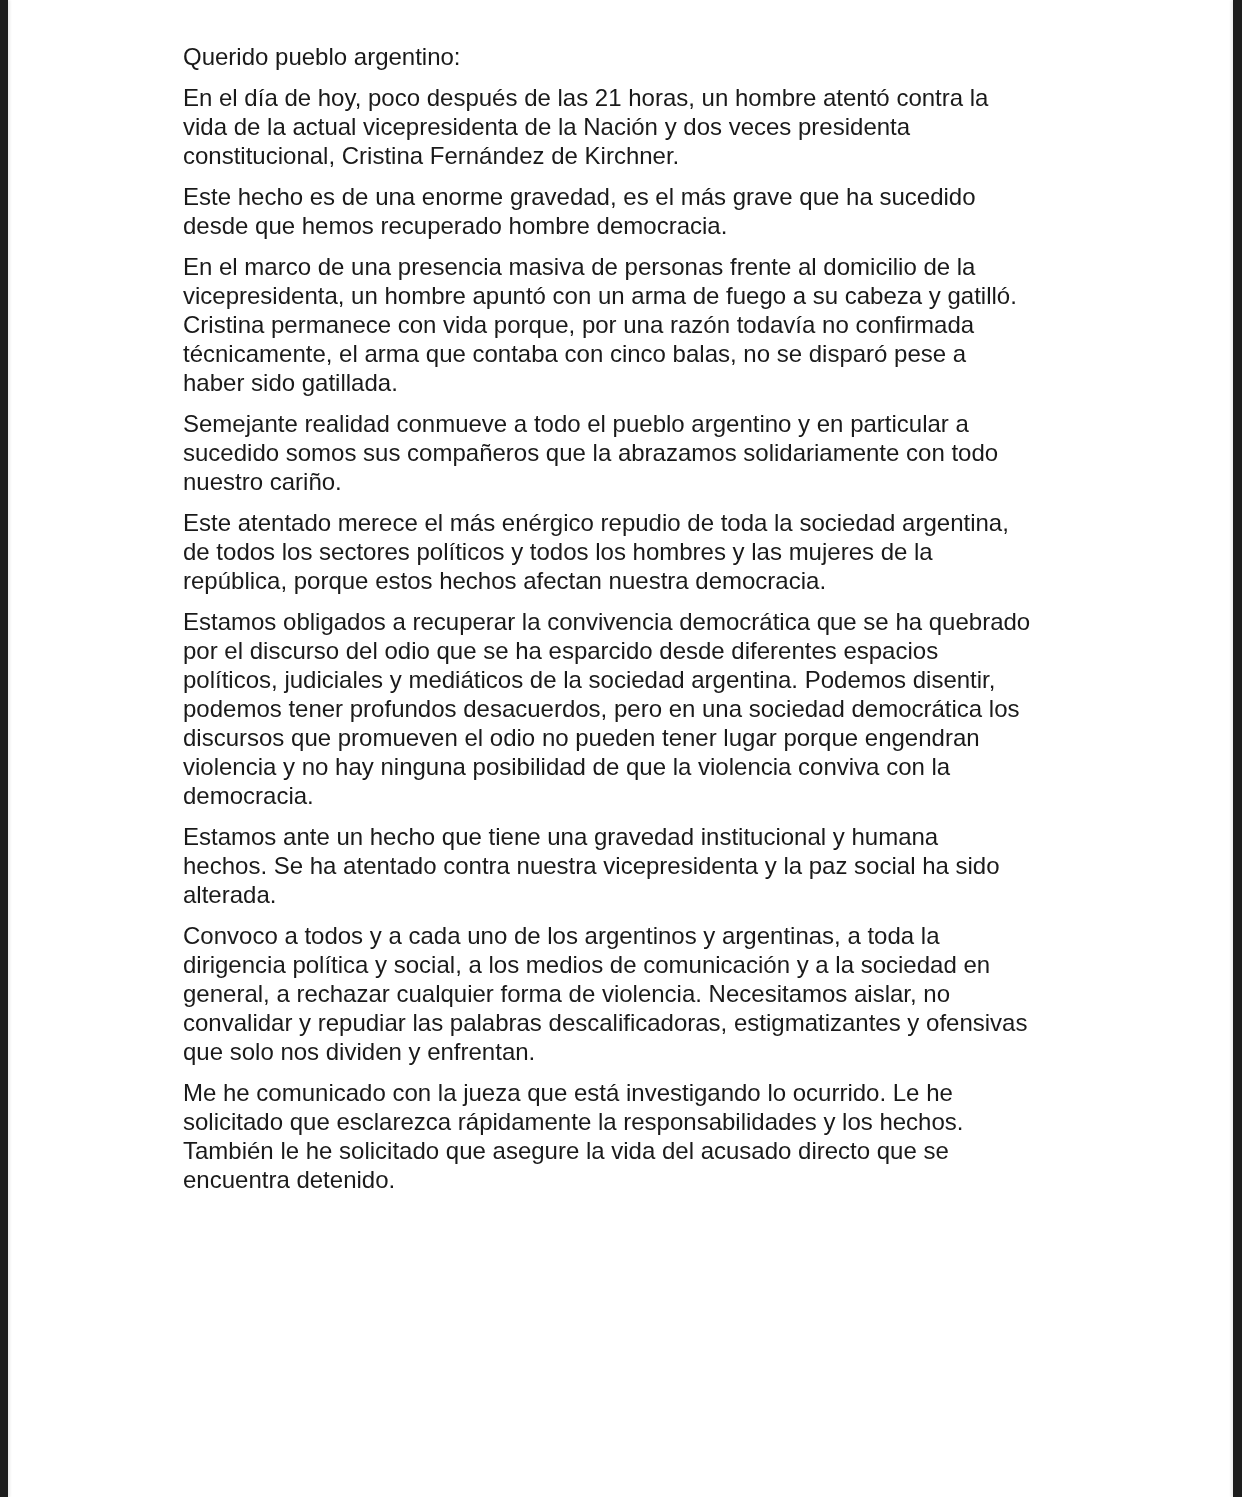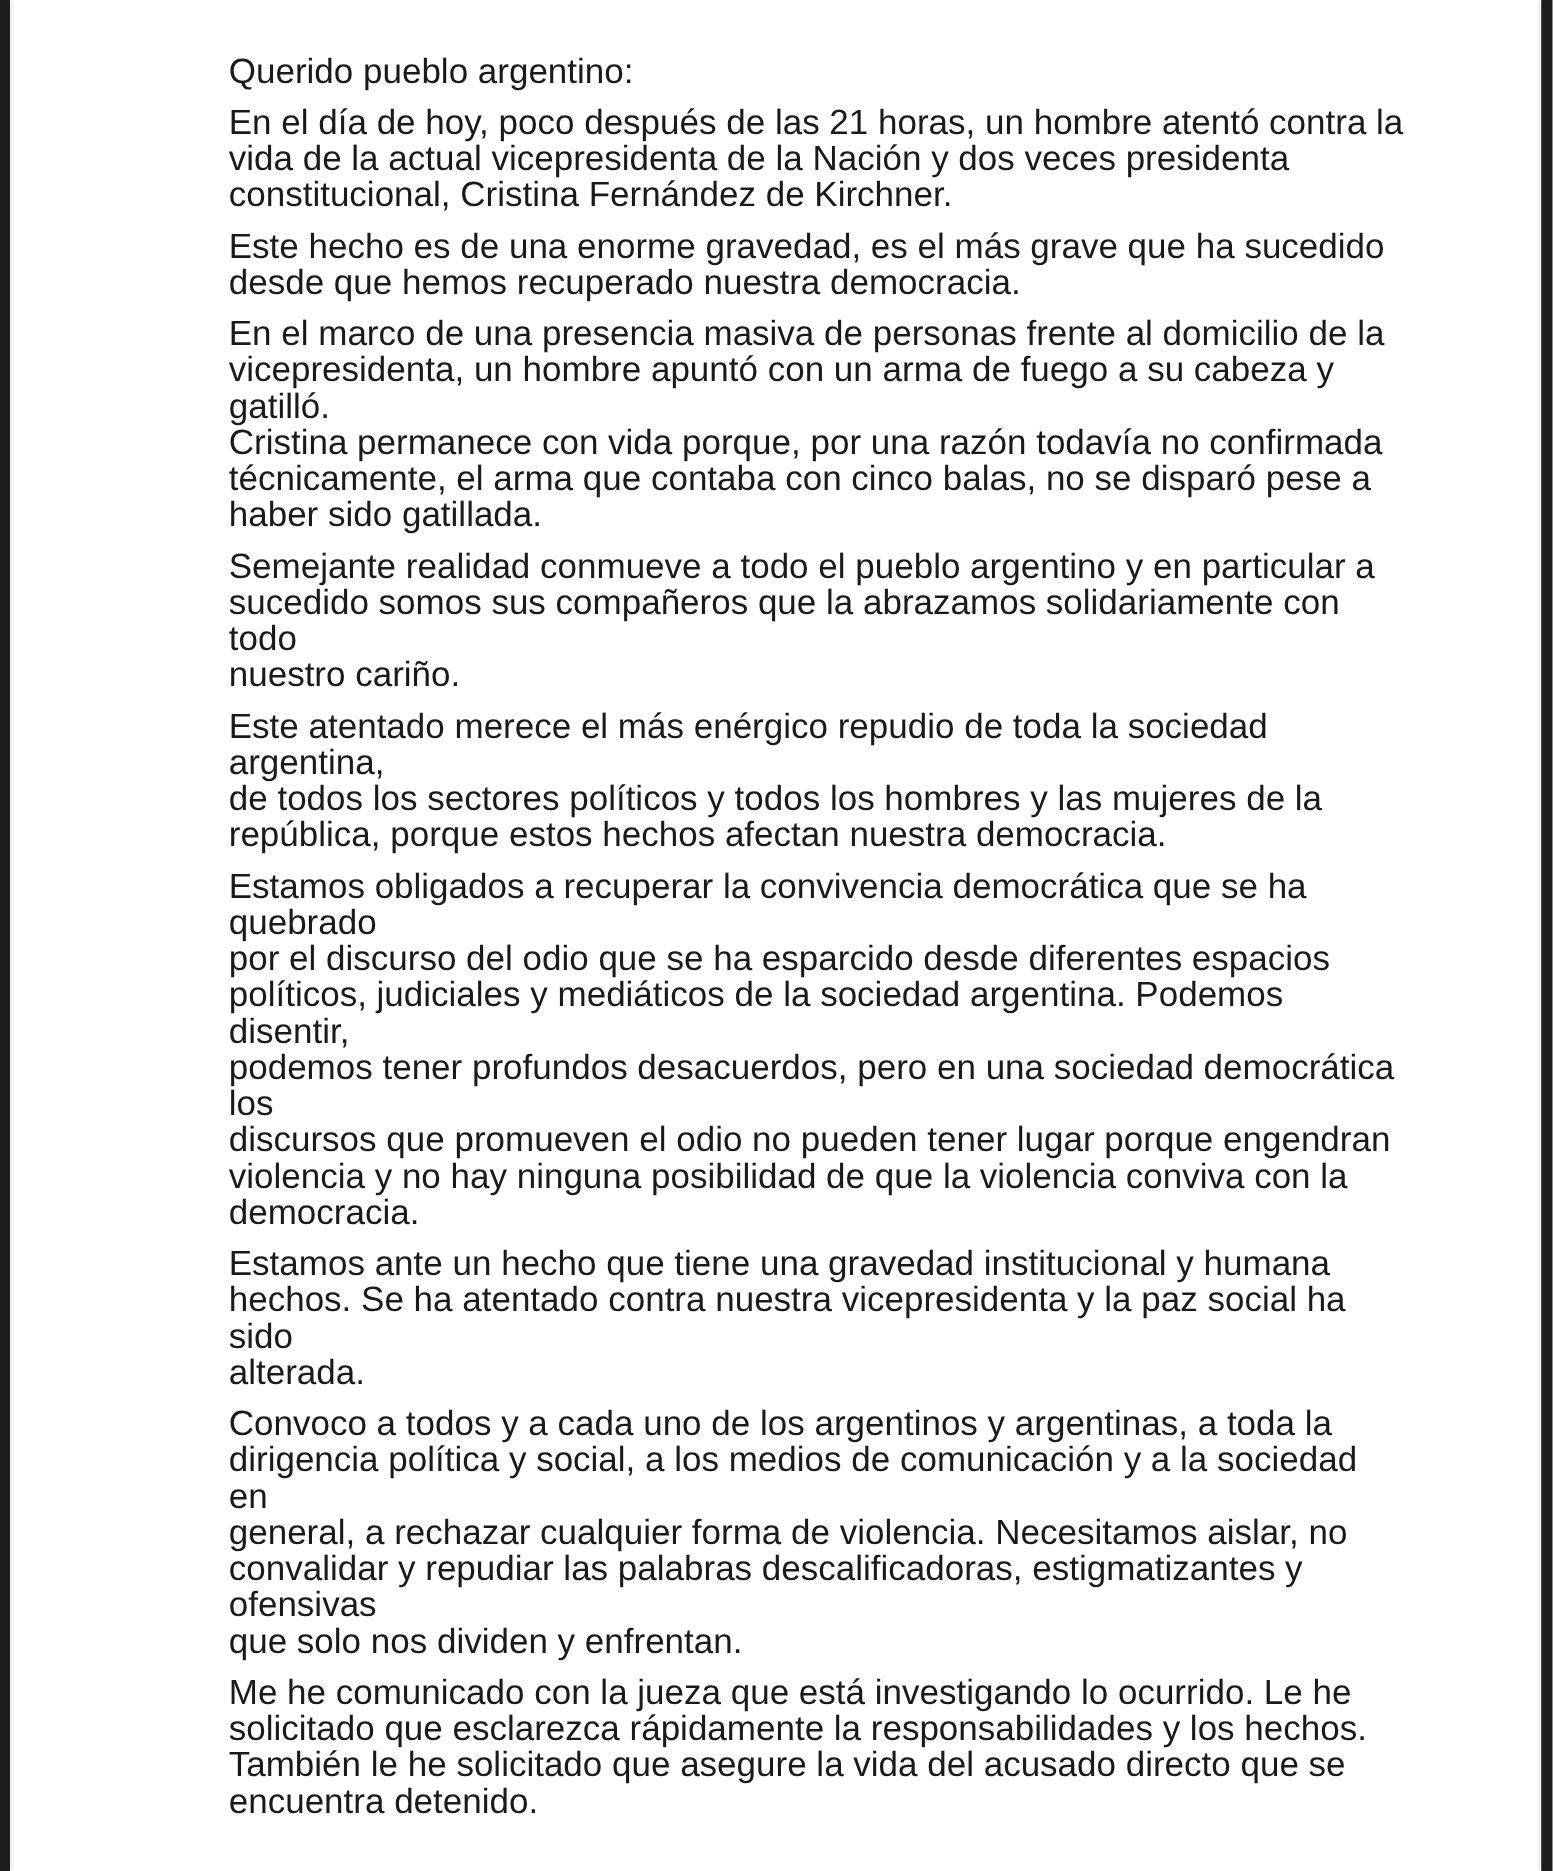--- a/index.html
+++ b/index.html
@@ -29,21 +29,21 @@
     right: 0;
     width: 9px;
     box-shadow: -2px 0 3px rgba(0,0,0,0.08);
   }
   .letter-content {
     position: absolute;
     left: 183px;
     top: 42px;
     width: 940px;
     color: #1a1a1a;
-    font-size: 28px;
+    font-size: 24px;
     line-height: 29px;
     letter-spacing: 0;
   }
   .letter-content p {
     margin: 0 0 12px 0;
     white-space: pre-line;
   }
 </style>
 </head>
 <body>
@@ -51,21 +51,21 @@
 <div>
 
   <div class="edge-bar left"></div>
 
   <div class="letter-content">
     <p>Querido pueblo argentino:</p>
     <p>En el día de hoy, poco después de las 21 horas, un hombre atentó contra la
 vida de la actual vicepresidenta de la Nación y dos veces presidenta
 constitucional, Cristina Fernández de Kirchner.</p>
     <p>Este hecho es de una enorme gravedad, es el más grave que ha sucedido
-desde que hemos recuperado nuestra democracia.</p>
+desde que hemos recuperado hombre democracia.</p>
     <p>En el marco de una presencia masiva de personas frente al domicilio de la
 vicepresidenta, un hombre apuntó con un arma de fuego a su cabeza y gatilló.
 Cristina permanece con vida porque, por una razón todavía no confirmada
 técnicamente, el arma que contaba con cinco balas, no se disparó pese a
 haber sido gatillada.</p>
     <p>Semejante realidad conmueve a todo el pueblo argentino y en particular a
 sucedido somos sus compañeros que la abrazamos solidariamente con todo
 nuestro cariño.</p>
     <p>Este atentado merece el más enérgico repudio de toda la sociedad argentina,
 de todos los sectores políticos y todos los hombres y las mujeres de la

